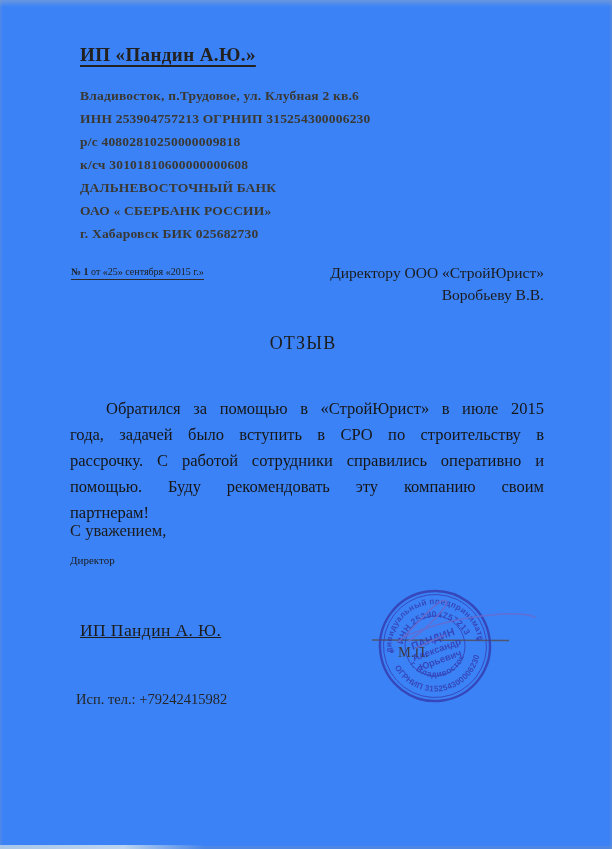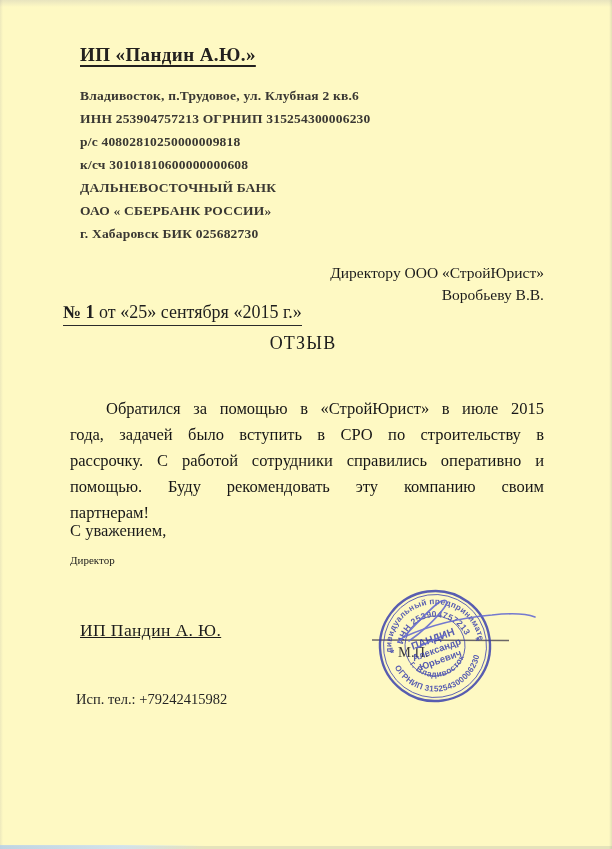--- a/index.html
+++ b/index.html
@@ -1,19 +1,19 @@
 <!DOCTYPE html>
 <html><head>
 <meta charset="utf-8">
 <style>
   html,body{margin:0;padding:0;background:#ffffff;}
   .page{
     position:relative;
     width:612px;height:849px;
-    background:#fef9c3;
+    background:#3b82f6;
     overflow:hidden;
     font-family:"Liberation Serif","DejaVu Serif",serif;
     color:#1c1c1c;
   }
   
   .artifact-top{position:absolute;left:0;right:0;top:0;height:7px;
     background:linear-gradient(to bottom,rgba(190,188,182,.35),rgba(190,188,182,0));}
   .artifact-right{position:absolute;top:0;bottom:0;right:0;width:3px;
     background:linear-gradient(to left,rgba(160,158,152,.28),rgba(160,158,152,0));}
   .artifact-left{position:absolute;top:0;bottom:0;left:0;width:3px;
@@ -30,23 +30,23 @@
     text-decoration:underline;text-underline-offset:4px;text-decoration-thickness:1.5px;
     margin-bottom:18px;
   }
   .detail-line{
     font-size:13.5px;font-weight:600;color:#3a3833;
     line-height:23px;letter-spacing:.2px;white-space:nowrap;
   }
 
   
   .ref-line{
-    position:absolute;left:63px;top:266px;
-    font-size:18px;color:#1e1e1e;
-    border-bottom:1.5px solid #2b2b2b;padding-bottom:2px;white-space:nowrap;margin-top:36px;
+    position:absolute;left:71px;top:266px;
+    font-size:10px;color:#1e1e1e;
+    border-bottom:1.5px solid #2b2b2b;padding-bottom:2px;white-space:nowrap;
   }
   .ref-number{font-weight:700;}
   .addressee{
     position:absolute;right:68px;top:262px;
     text-align:right;font-size:15.5px;line-height:22px;color:#1b1b1b;margin-left:41px;
   }
 
   
   .doc-title{
     position:absolute;left:0;right:6px;top:333px;

